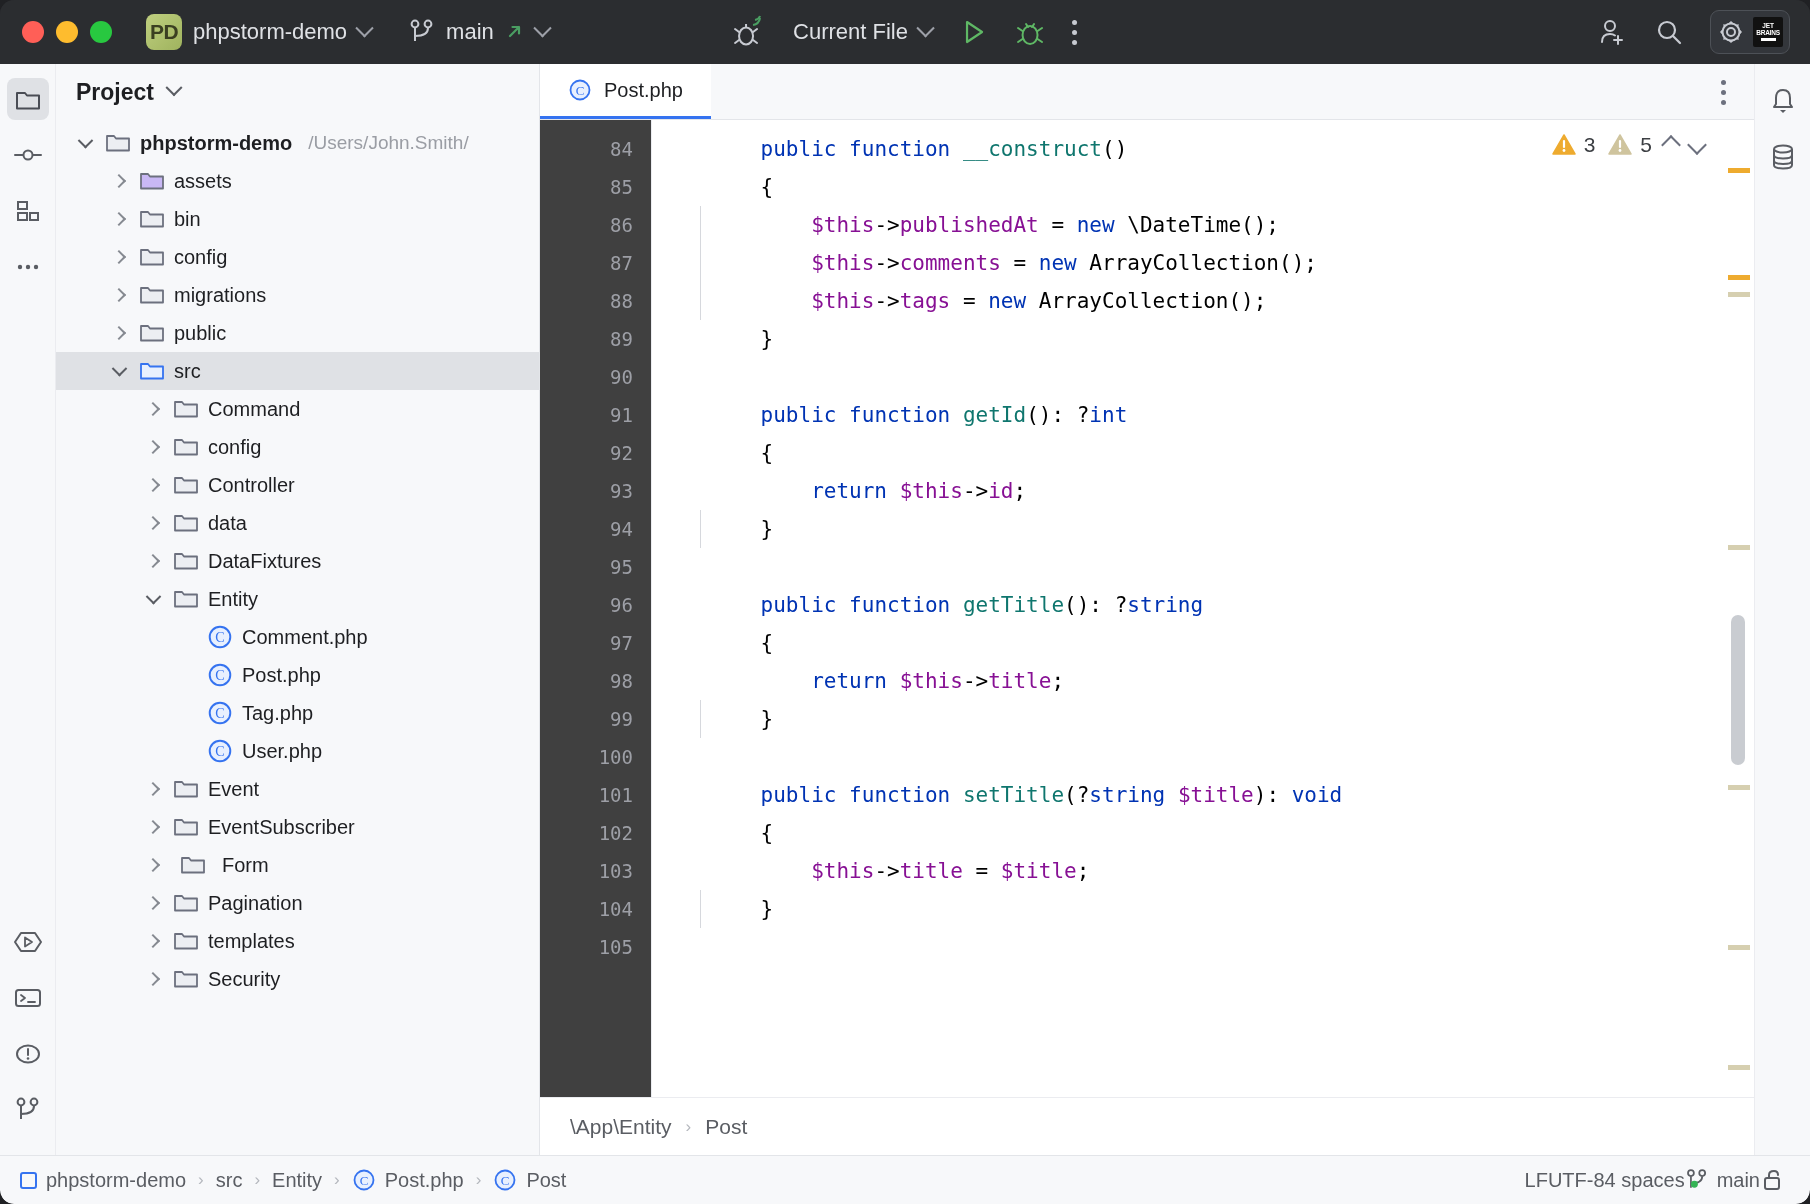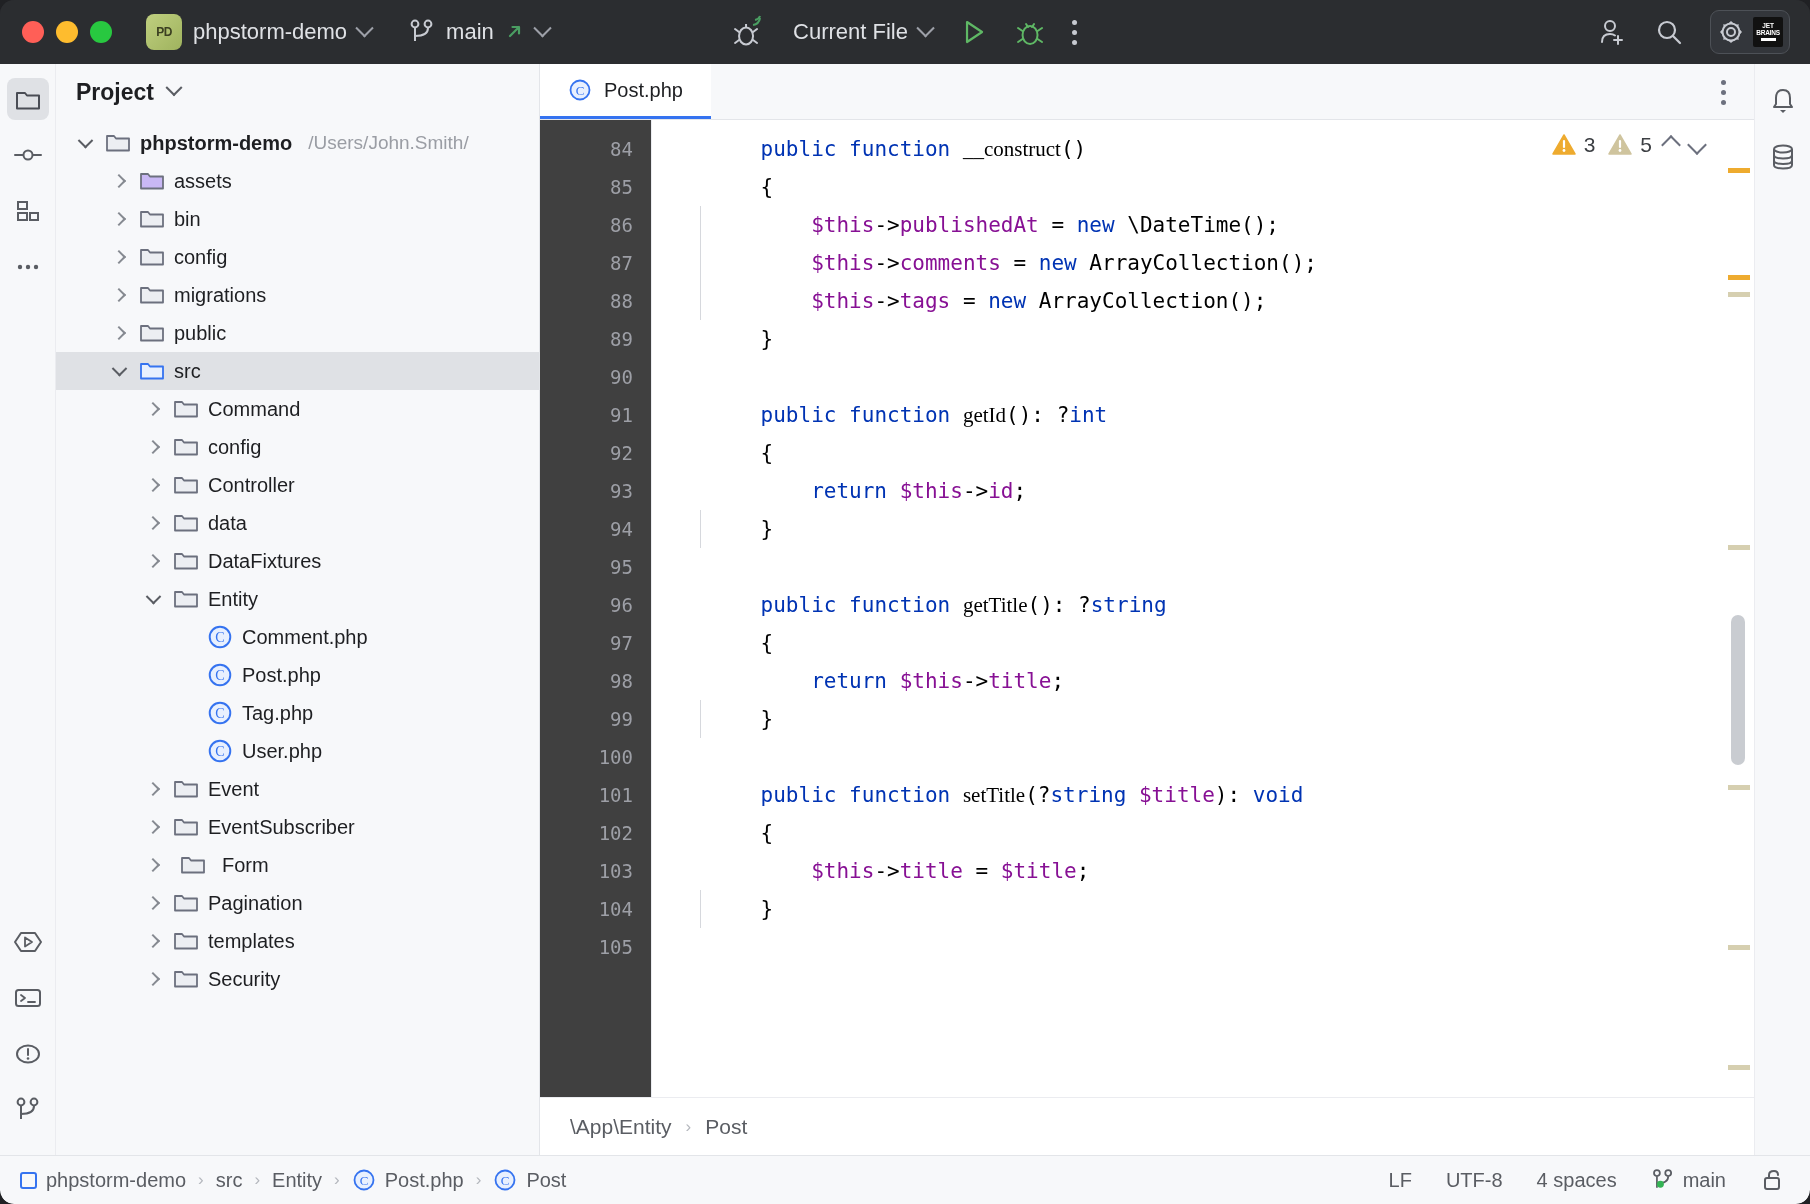--- a/index.html
+++ b/index.html
@@ -29,21 +29,21 @@
   }
   .lights { display: flex; gap: 12px; align-items: center; margin-right: 34px; }
   .light { width: 22px; height: 22px; border-radius: 50%; }
   .l-red { background: #ff5f57; }
   .l-yellow { background: #febc2e; }
   .l-green { background: #28c840; }
 
   .proj-badge {
     width: 36px; height: 36px; border-radius: 8px;
     background: linear-gradient(135deg,#bfcf7f,#9fb35e);
-    color: #3b3f21; font-size: 12px; font-weight: bold;
+    color: #3b3f21; font-size: 21px; font-weight: bold;
     display: flex; align-items: center; justify-content: center;
     letter-spacing: -0.5px;
   }
   .tb-text { color: #dfe1e5; font-size: 22px; }
   .tb-group { display: flex; align-items: center; gap: 11px; }
   .tb-sep { width: 38px; }
   .chev-d { width: 13px; height: 13px; border-right: 2.3px solid #9da0a8; border-bottom: 2.3px solid #9da0a8; transform: rotate(45deg) translate(-3px,-3px); }
   .tb-center {
     position: absolute; left: 50%; transform: translateX(-50%);
     display: flex; align-items: center; gap: 26px;
@@ -132,21 +132,21 @@
     border-right: 1px solid #ebecf0;
   }
   .gline { height: 38px; line-height: 38px; font-family: "DejaVu Sans Mono", monospace; font-size: 19px; color: #9d9fa6; }
   .code {
     flex: 1; padding-top: 10px; padding-left: 58px;
     font-family: "DejaVu Sans Mono", monospace; font-size: 21px;
     overflow: hidden; position: relative; min-width: 0;
   }
   .cline { height: 38px; line-height: 38px; white-space: pre; }
   .k { color: #0033b3; }           
-  .fn { color: #000000; font-family: Liberation Serif, serif; }          
+  .fn { color: #0f766e; }          
   .var { color: #871094; }         
   .this { color: #871094; }
   .pl { color: #000; }
   .indent-guide {
     position: absolute; left: 0; top: 0; bottom: 0;
     width: 1px; background: #d6d8dd;
   }
 
   
   .marker-col {
@@ -185,21 +185,21 @@
   }
 
   
   .statusbar {
     height: 49px; flex: 0 0 49px; background: #f7f8fa;
     display: flex; align-items: center; padding: 0 24px 0 20px;
     border-top: 1px solid #e3e5e9; border-radius: 0 0 14px 14px;
     font-size: 20px; color: #5a5d63;
   }
   .sb-left { display: flex; align-items: center; gap: 12px; }
-  .sb-right { margin-left: auto; display: flex; align-items: center; gap: 34px; }
+  .sb-right { margin-left: auto; display: flex; align-items: center; }
   .proj-sq { width: 17px; height: 17px; border: 2.4px solid #3573f0; border-radius: 3px; }
 
   .cicon { display: inline-flex; align-items: center; justify-content: center; }
 </style>
 </head>
 <body>
 
 <div class="app">
 
   <div class="titlebar">

